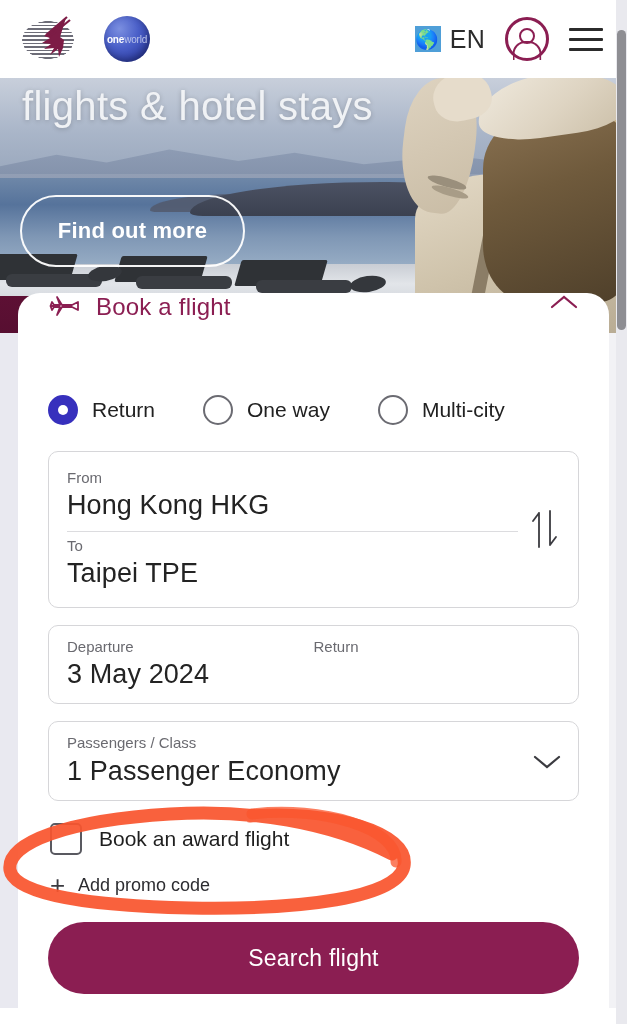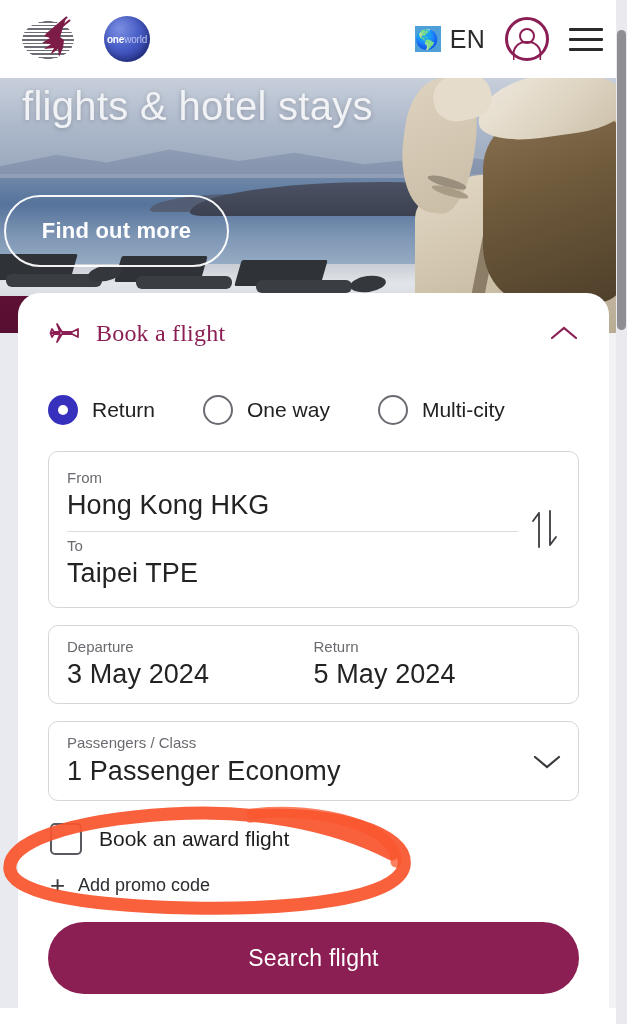--- a/index.html
+++ b/index.html
@@ -193,44 +193,43 @@
     transform: rotate(-6deg);
   }
 
   .hero-title {
     position: absolute; left: 22px; top: 6px;
     font-size: 40px; color: #f0f2f5; font-weight: 300;
     letter-spacing: .3px;
     text-shadow: 0 1px 5px rgba(0,0,0,.22);
   }
   .find-btn {
-    position: absolute; left: 4px; top: 117px;
+    position: absolute; left: 20px; top: 117px;
     width: 225px; height: 72px;
     border: 2.5px solid rgba(255,255,255,.95);
     border-radius: 36px;
     display: flex; align-items: center; justify-content: center;
     color: #ffffff; font-size: 22px; font-weight: 700;
     letter-spacing: .2px;
     background: transparent;
     cursor: pointer;
   }
 
   
   .book-card {
     position: absolute; left: 18px; top: 293px;
     width: 591px; min-height: 740px;
     background: #ffffff;
     border-radius: 22px 22px 0 0;
     z-index: 20;
     padding: 0 30px;
   }
   .card-head {
-    display: flex; align-items: center;
+    display: flex; 
     height: 80px;
-    font-family: Liberation Serif, serif;
   }
   .plane-icon { width: 34px; height: 26px; margin-right: 14px; flex: none; }
   .card-title {
     font-size: 24px; color: #8b1e52; font-weight: 400;
     letter-spacing: .2px;
   }
   .chevron-up {
     margin-left: auto; width: 30px; height: 18px; cursor: pointer;
   }
 
@@ -453,21 +452,20 @@
     </div>
 
     
     <div class="field-box dates-box">
       <div class="date-col">
         <div class="flabel">Departure</div>
         <div class="fvalue">3 May 2024</div>
       </div>
       <div class="date-col">
         <div class="flabel">Return</div>
-        <div class="fvalue">5 May 2024</div>
       </div>
     </div>
 
     
     <div class="field-box pax-box">
       <div class="flabel">Passengers / Class</div>
       <div class="fvalue">1  Passenger Economy</div>
       <svg class="chevron-down" viewBox="0 0 30 18">
         <path d="M3 5 L15 15 L27 5" fill="none" stroke="#3b3b40" stroke-width="2.2" stroke-linecap="round"></path>
       </svg>

